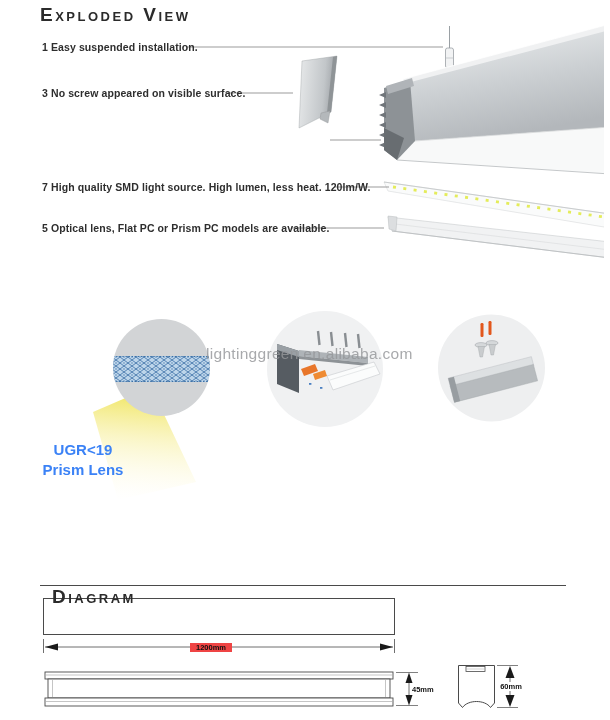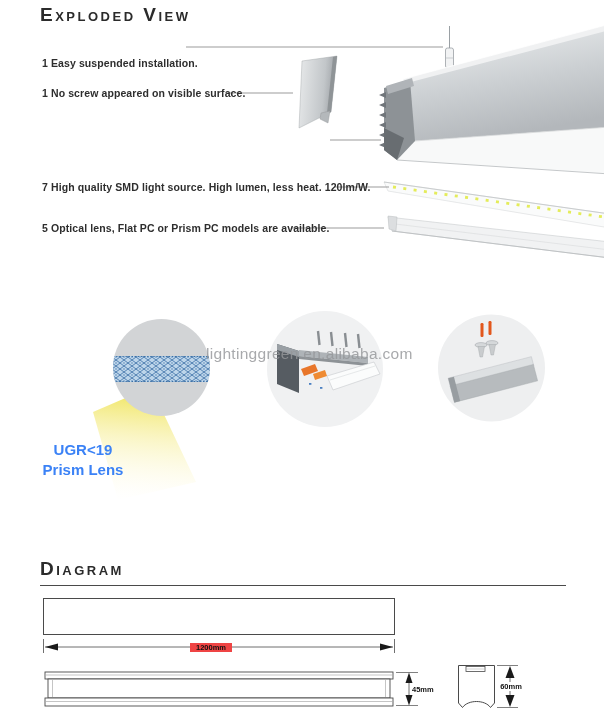--- a/index.html
+++ b/index.html
@@ -2,24 +2,24 @@
 <html><head>
 <meta charset="utf-8">
 <style>
   html,body{margin:0;padding:0;background:#fff;}
   .page{position:relative;width:604px;height:720px;background:#ffffff;overflow:hidden;
         font-family:"Liberation Sans",sans-serif;}
   .scene{position:absolute;left:0;top:0;z-index:1;}
   .sec-title{position:absolute;left:40px;z-index:2;font-variant:small-caps;
              font-size:19px;font-weight:bold;letter-spacing:2.5px;color:#2b2b2b;}
   #exploded-title{top:4px;}
-  #diagram-title{top:558px;}
+  #diagram-title{top:586px;margin-left:12px;}
   .feature{position:absolute;left:42px;z-index:2;font-size:10.5px;font-weight:bold;
            color:#2e2e2e;letter-spacing:0.1px;white-space:nowrap;}
-  #f1{top:41px;margin-top:16px;} #f2{top:87px;} #f3{top:134px;} #f4{top:181px;} #f5{top:222px;}
+  #f1{top:41px;} #f2{top:87px;} #f3{top:134px;} #f4{top:181px;} #f5{top:222px;}
   .ugr{position:absolute;left:22px;top:440px;width:122px;z-index:2;text-align:center;
        font-size:15px;font-weight:bold;color:#3b82f6;line-height:20px;}
   .wm{position:absolute;left:206px;top:345px;z-index:3;font-size:15.5px;
       color:#95979a;opacity:.82;letter-spacing:.3px;white-space:nowrap;}
   .dim{position:absolute;z-index:2;font-size:7.5px;font-weight:bold;color:#111;
        line-height:9px;white-space:nowrap;}
   #dim-1200{left:190px;top:643px;width:42px;text-align:center;background:#ef4444;}
   #dim-45{left:412px;top:685px;}
   #dim-60{left:498px;top:682px;width:26px;text-align:center;background:#fff;}
 </style>
@@ -206,21 +206,21 @@
       </g>
 
       <line x1="608" y1="550" x2="608" y2="720" stroke="#cfcfcf" stroke-width="1.3"></line>
     </g>
   </svg>
 
   <div id="exploded-title" class="sec-title">Exploded View</div>
   <div id="diagram-title" class="sec-title">Diagram</div>
 
   <div id="f1" class="feature">1 Easy suspended installation.</div>
-  <div id="f2" class="feature">1 No screw appeared on visible surface.</div>
+  <div id="f2" class="feature">3 No screw appeared on visible surface.</div>
   <div id="f4" class="feature">7 High quality SMD light source. High lumen, less heat. 120lm/W.</div>
   <div id="f5" class="feature">5 Optical lens, Flat PC or Prism PC models are available.</div>
 
   <div class="ugr">
     <div>UGR&lt;19</div>
     <div>Prism Lens</div>
   </div>
 
   <div id="dim-1200" class="dim">1200mm</div>
   <div id="dim-45" class="dim">45mm</div>

